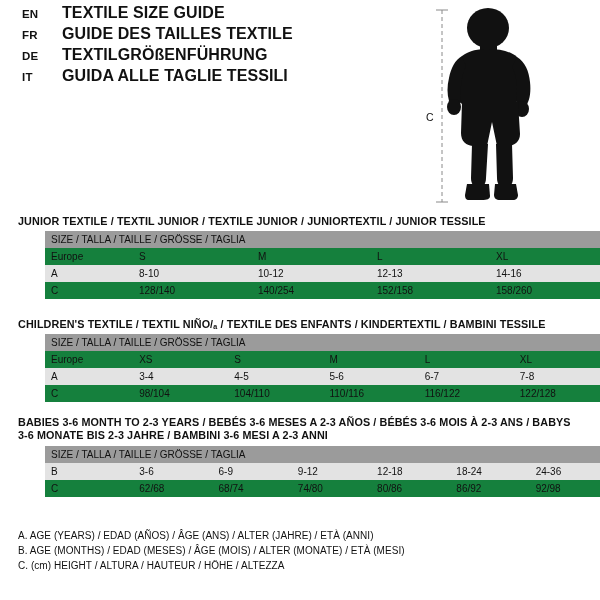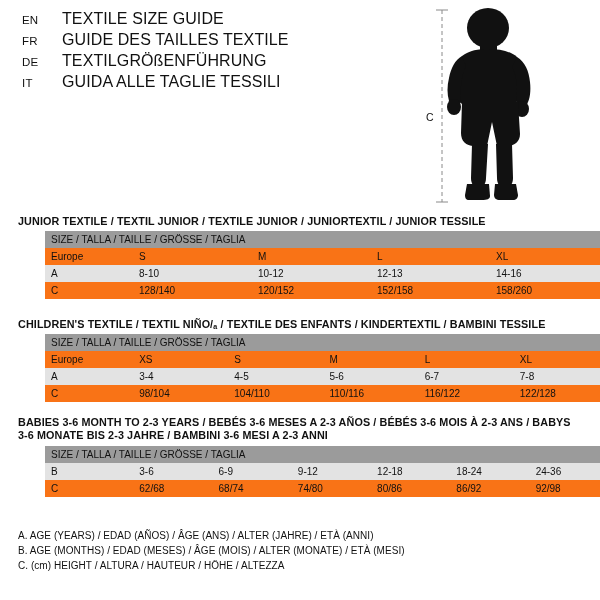--- a/index.html
+++ b/index.html
@@ -18,22 +18,23 @@
     position: relative;
     width: 600px;
     height: 600px;
     box-sizing: border-box;
   }
 
   
   .lang-block {
     position: absolute;
     left: 22px;
-    top: 10px;
+    top: 4px;
     width: 300px;
+    font-weight: bold;
   }
   .lang-row {
     display: flex;
     align-items: baseline;
     margin-bottom: 3px;
   }
   .lang-code {
     width: 40px;
     font-size: 11.5px;
     letter-spacing: 0.2px;
@@ -95,21 +96,21 @@
     color: #ffffff;
     font-size: 9.6px;
     font-weight: normal;
     padding-top: 3px;
     padding-bottom: 3px;
   }
   .shade td {
     background: #e3e3e3;
   }
   .plain td {
-    background: #f97316;
+    background: #15803d;
   }
 
   
   .footnotes {
     position: absolute;
     left: 18px;
     top: 530px;
     width: 564px;
   }
   .footnote {
@@ -202,21 +203,21 @@
         <tr class="shade">
           <td>A</td>
           <td>8-10</td>
           <td>10-12</td>
           <td>12-13</td>
           <td>14-16</td>
         </tr>
         <tr class="plain">
           <td>C</td>
           <td>128/140</td>
-          <td>120/152</td>
+          <td>140/254</td>
           <td>152/158</td>
           <td>158/260</td>
         </tr>
       </tbody>
     </table>
   </div>
 
   <div class="section" style="top:318px;">
     <div class="section-title">CHILDREN'S TEXTILE / TEXTIL NIÑO/ₐ / TEXTILE DES ENFANTS / KINDERTEXTIL / BAMBINI TESSILE</div>
     <table class="size-table">

